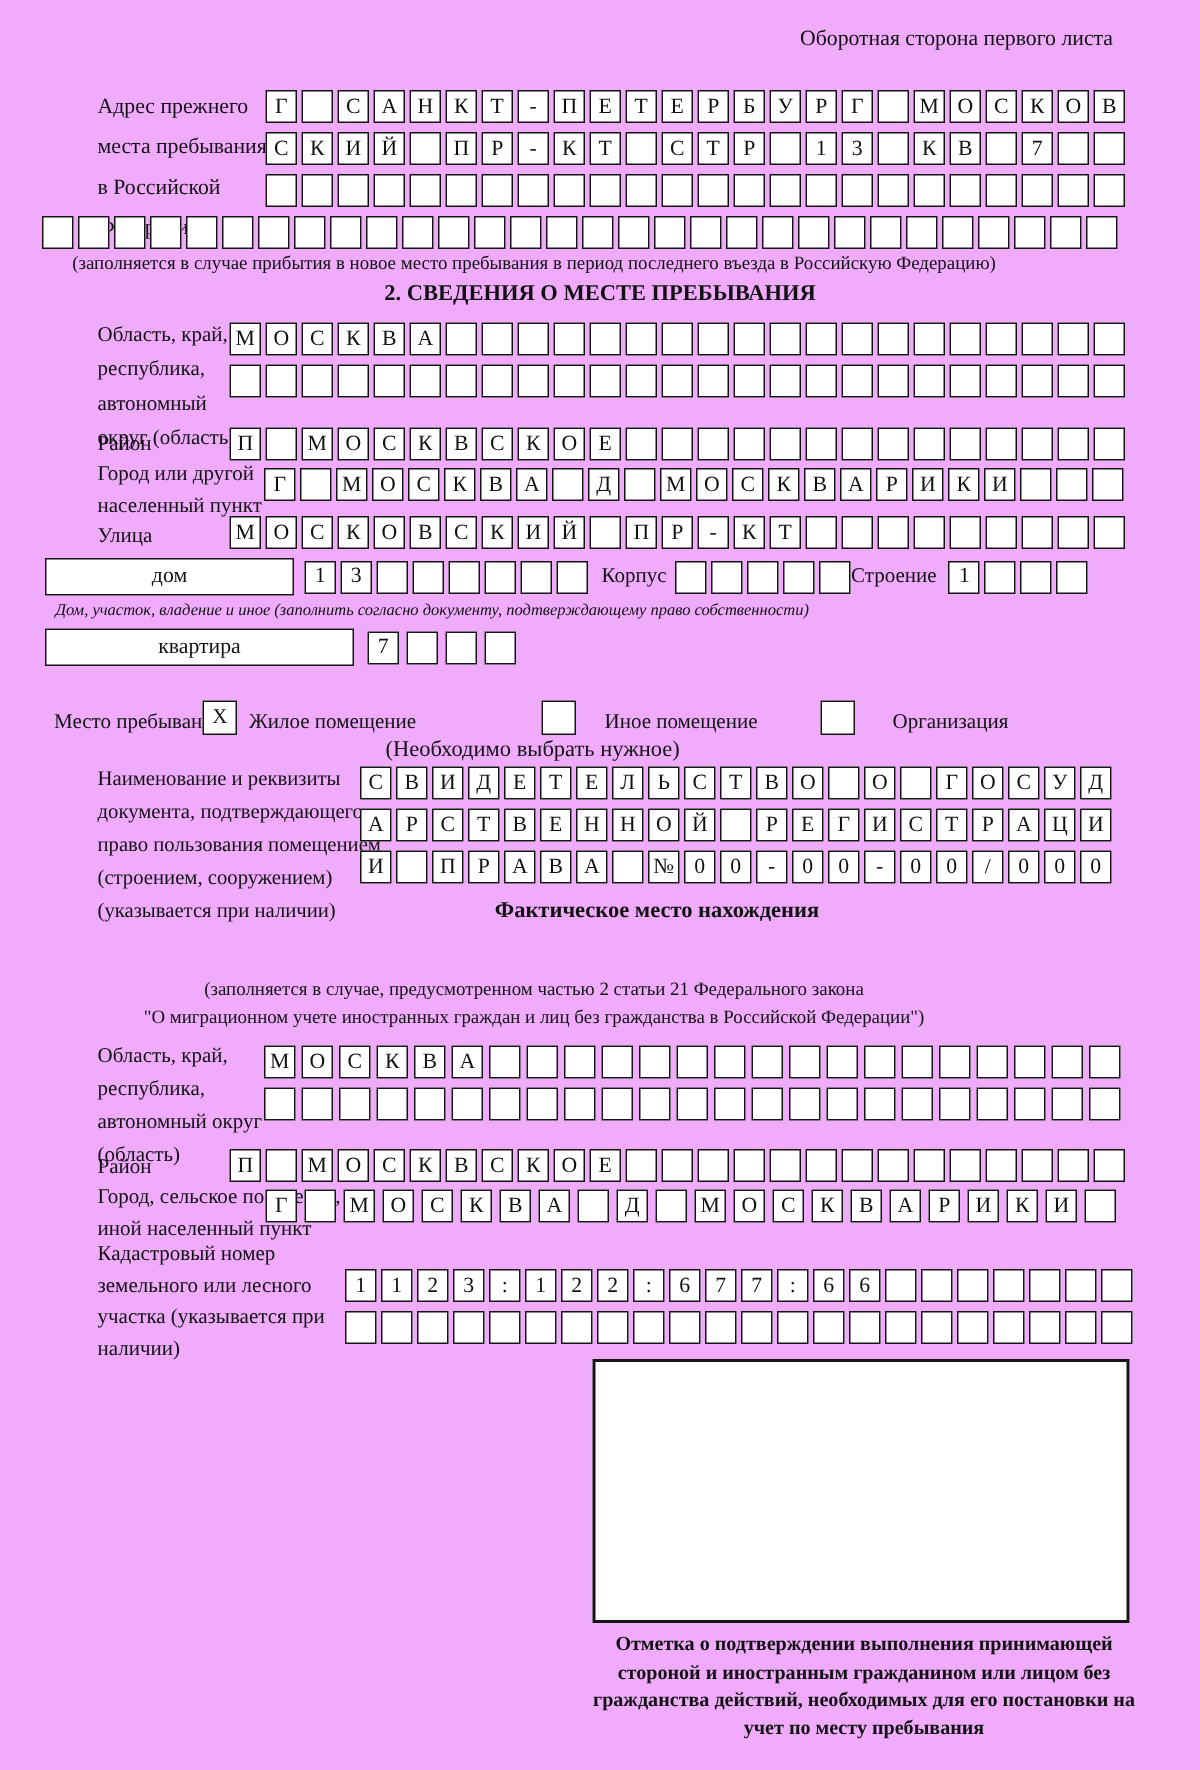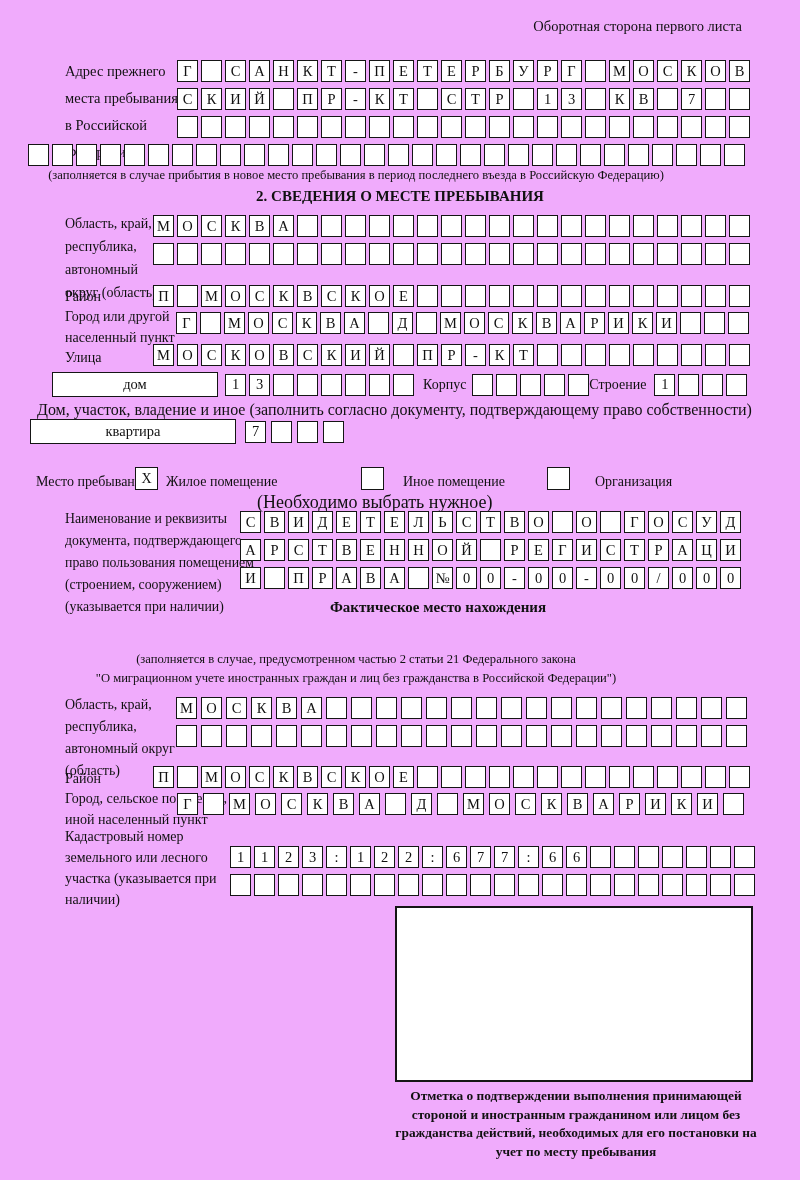--- a/index.html
+++ b/index.html
@@ -19,21 +19,21 @@
     box-sizing:border-box;border:1.6px solid #151515;height:25px;
     display:flex;align-items:center;justify-content:center;font-size:14.5px;background:#fff;
   }
   .inlinerow{position:absolute;display:flex;align-items:center;}
   .checkbox{
     box-sizing:border-box;width:23px;height:23px;border:1.6px solid #151515;
     display:flex;align-items:center;justify-content:center;font-size:14px;background:#fff;
   }
   .heading{font-weight:bold;font-size:15px;text-align:center;width:800px;}
   .note{font-size:12.6px;text-align:center;width:712px;}
-  .smallcap{font-size:16px;}
+  .smallcap{font-size:11px;font-style:italic;}
   .title{font-size:14.5px;}
   .confirm-box{box-sizing:border-box;border:2px solid #151515;background:#fff;}
   .confirm-cap{font-size:13.4px;font-weight:bold;text-align:center;line-height:18.5px;}
 </style>
 </head>
 <body>
 
 <div class="page">
 
   <div class="abs title" style="top:18px;right:58px;">Оборотная сторона первого листа</div>
@@ -289,21 +289,21 @@
       <span class="cell"></span>
       <span class="cell"></span>
       <span class="cell"></span>
       <span class="cell"></span>
       <span class="cell"></span>
       <span class="cell"></span>
       <span class="cell"></span>
     </div>
 
   <div class="inlinerow" style="left:30px;top:372px;">
-    <div class="bigbox" style="width:166px;margin-left:22px;">дом</div>
+    <div class="bigbox" style="width:166px;">дом</div>
     <div class="cellrow" style="position:static;margin-left:7px;">
         <span class="cell">1</span>
         <span class="cell">3</span>
         <span class="cell"></span>
         <span class="cell"></span>
         <span class="cell"></span>
         <span class="cell"></span>
         <span class="cell"></span>
         <span class="cell"></span>
       </div>
@@ -335,21 +335,21 @@
       </div>
   </div>
 
   <div class="abs lbl" style="left:36px;top:470px;">Место пребывания:</div>
   <div class="abs checkbox" style="left:135px;top:467px;">X</div>
   <div class="abs lbl" style="left:166px;top:470px;">Жилое помещение</div>
   <div class="abs checkbox" style="left:361px;top:467px;"></div>
   <div class="abs lbl" style="left:403px;top:470px;">Иное помещение</div>
   <div class="abs checkbox" style="left:547px;top:467px;"></div>
   <div class="abs lbl" style="left:595px;top:470px;">Организация</div>
-  <div class="abs" style="left:257px;top:492px;font-size:18px;">(Необходимо выбрать нужное)</div>
+  <div class="abs" style="left:257px;top:492px;font-size:15px;">(Необходимо выбрать нужное)</div>
 
   <div class="abs lbl" style="left:65px;top:508px;width:197px;line-height:22px;font-size:13.8px;">Наименование и реквизиты документа, подтверждающего право пользования помещением (строением, сооружением) (указывается при наличии)</div>
   <div class="cellrow" style="left:240px;top:511px;">
       <span class="cell">С</span>
       <span class="cell">В</span>
       <span class="cell">И</span>
       <span class="cell">Д</span>
       <span class="cell">Е</span>
       <span class="cell">Т</span>
       <span class="cell">Е</span>

